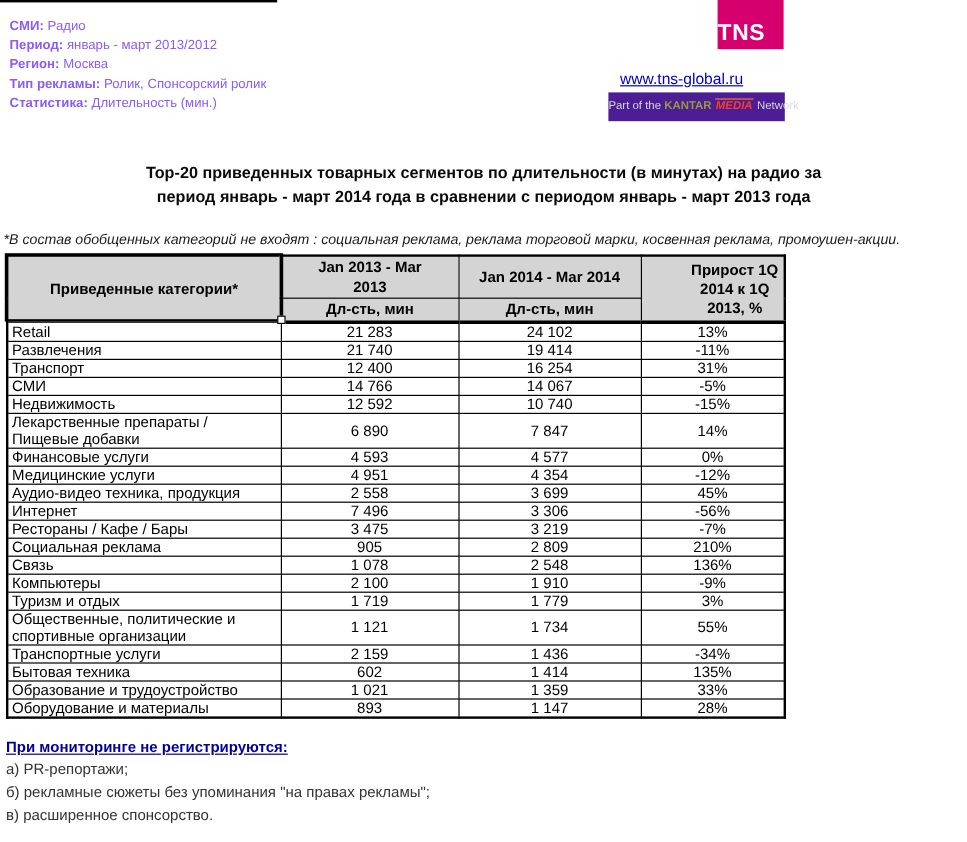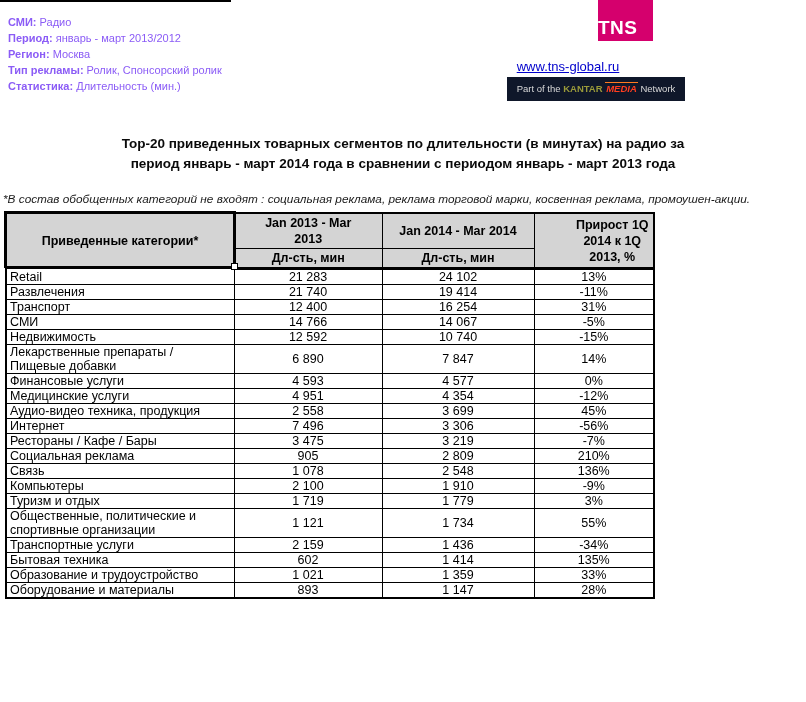--- a/index.html
+++ b/index.html
@@ -13,21 +13,21 @@
   
   .meta { position: absolute; left: 8px; top: 14px; font-size: 11px; line-height: 16px; color: #8b5cf6; }
   .meta b { font-weight: bold; }
 
   
   .tns-square { position: absolute; left: 598px; top: 0; width: 55px; height: 41px; background: #d5006d;
                 display: flex; align-items: flex-end; }
   .tns-square span { color: #fff; font-weight: bold; font-size: 19px; line-height: 19px; padding: 0 5px 4px 0; letter-spacing: .5px; }
   .link-wrap { position: absolute; left: 494px; top: 57px; width: 148px; text-align: center; }
   .tns-link { color: #0000cc; font-size: 13px; text-decoration: underline; }
-  .kantar-bar { position: absolute; left: 507px; top: 77px; width: 178px; height: 24px; background: #0f172a;
+  .kantar-bar { position: absolute; left: 507px; top: 77px; width: 147px; height: 24px; background: #4c1d95;
                 text-align: center; font-size: 9.5px; line-height: 24px; white-space: nowrap; }
   .kantar-bar .k1 { color: #d8d8d8; }
   .kantar-bar .k2 { color: #9a9a3a; font-weight: bold; }
   .kantar-bar .k3 { color: #ff3d1f; font-weight: bold; font-style: italic; border-top: 1px solid #ff7a1f; padding: 0 1px; }
   .kantar-bar .k4 { color: #d8d8d8; }
 
   
   .title { position: absolute; left: 0; top: 134px; width: 806px; text-align: center;
            font-weight: bold; font-size: 13.5px; line-height: 20px; color: #0a0a0a; }
 
@@ -230,14 +230,20 @@
           <td class="cat">Оборудование и материалы</td>
           <td class="num">893</td>
           <td class="num">1 147</td>
           <td class="num">28%</td>
         </tr>
       </tbody>
   </table>
 
   <div class="sel-box"></div>
 
+  <div class="footer">
+    <div class="f-head">При мониторинге не регистрируются:</div>
+    <div class="f-item">а) PR-репортажи;</div>
+    <div class="f-item">б) рекламные сюжеты без упоминания "на правах рекламы";</div>
+    <div class="f-item">в) расширенное спонсорство.</div>
+  </div>
 
 </div>
 
 </body></html>

